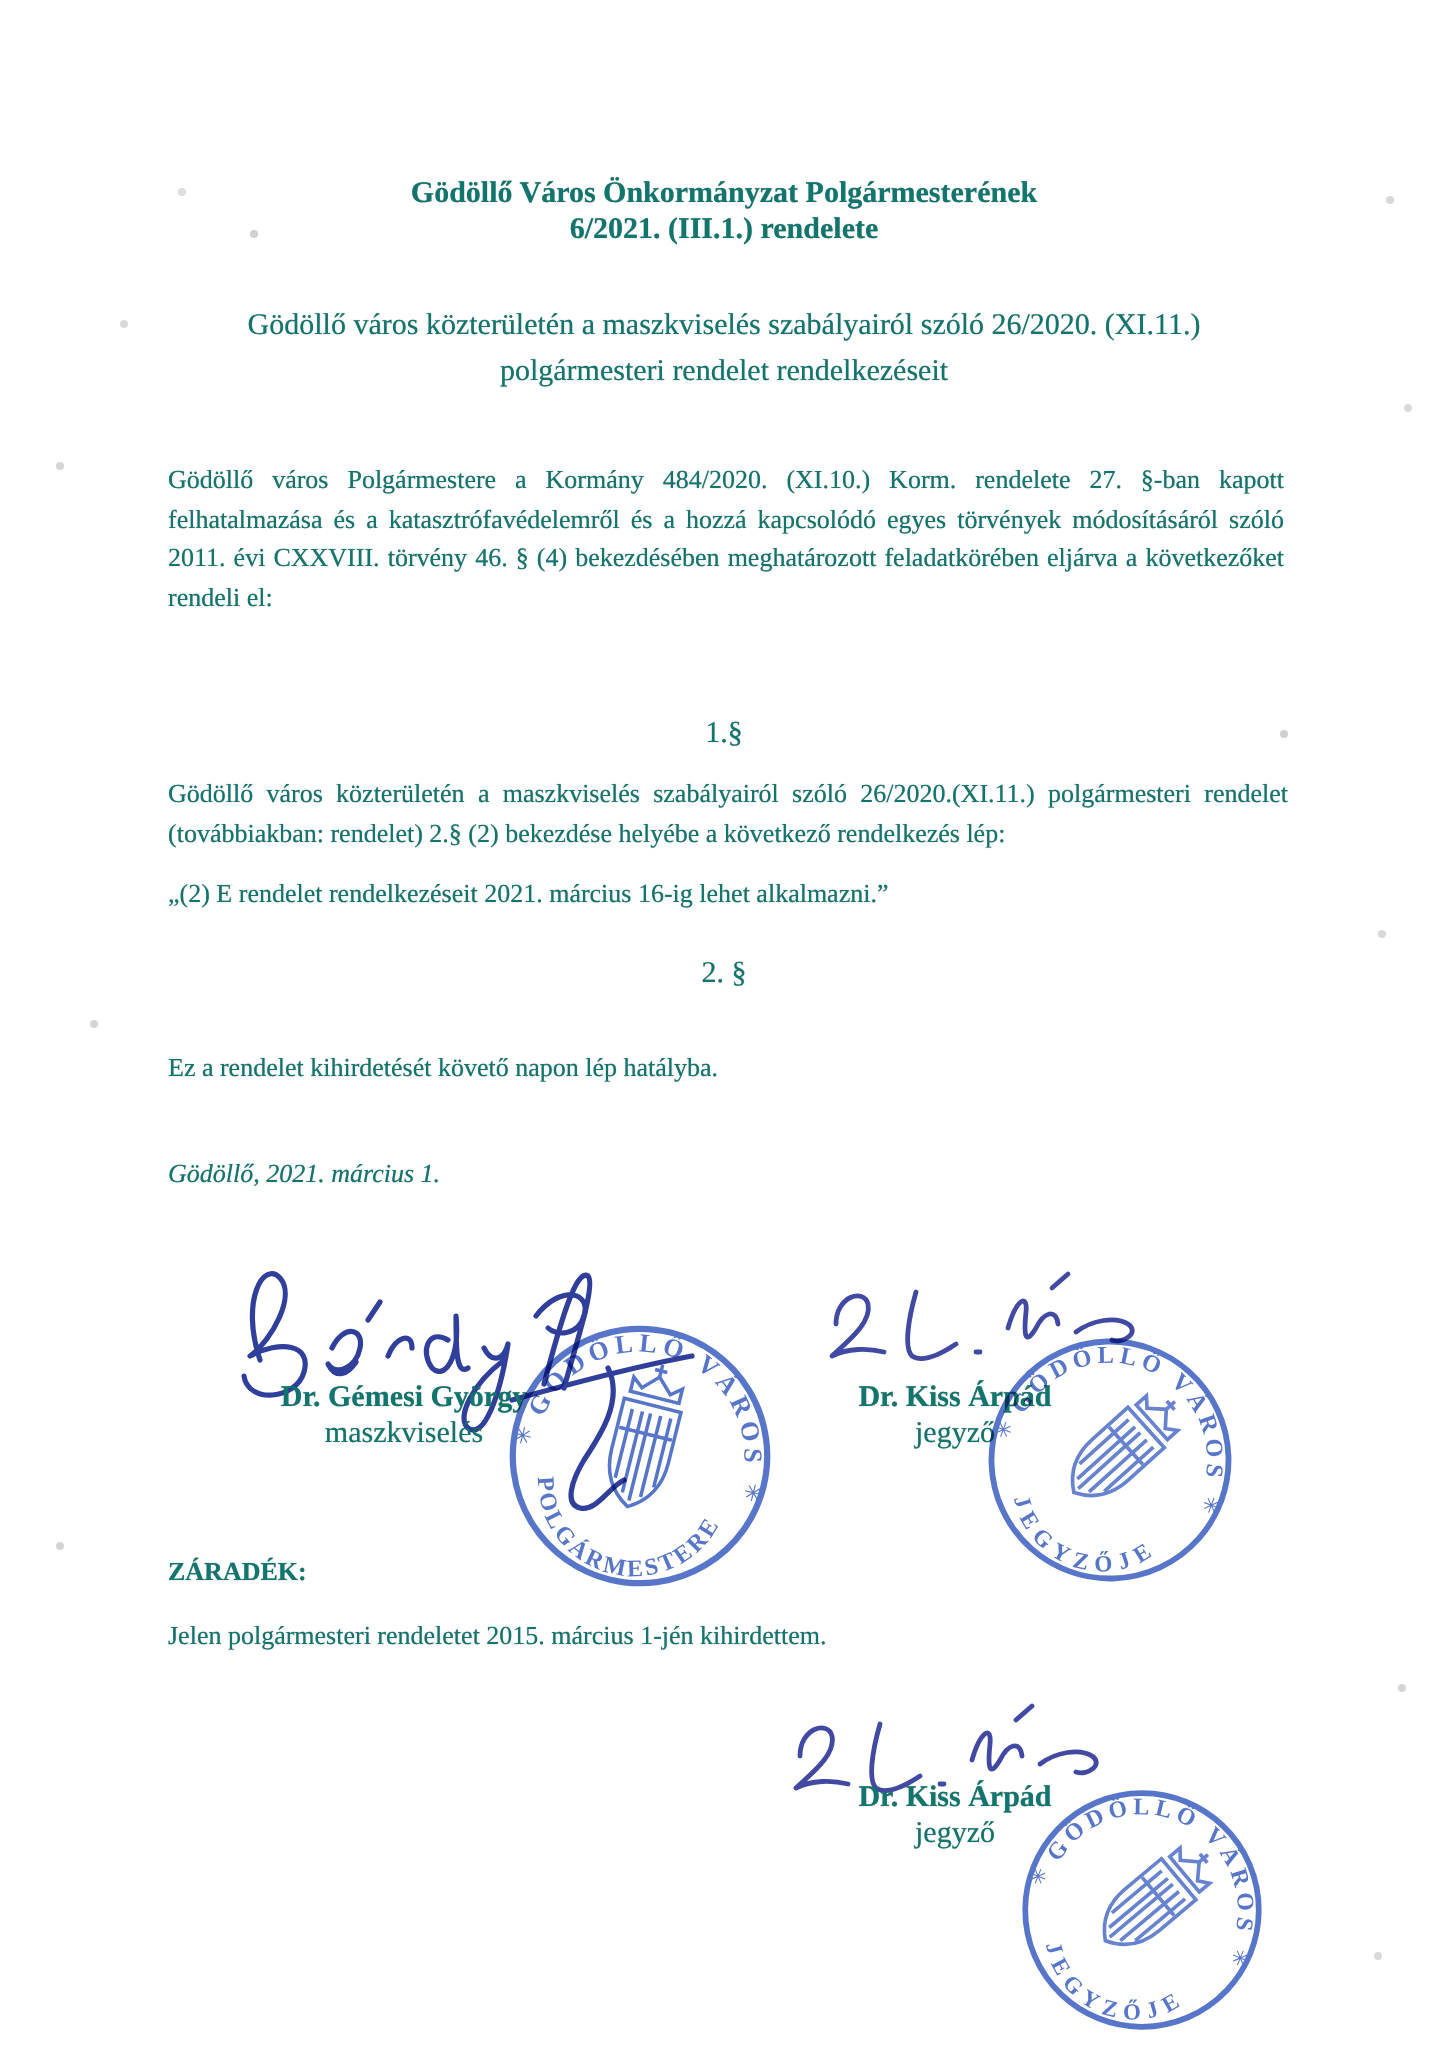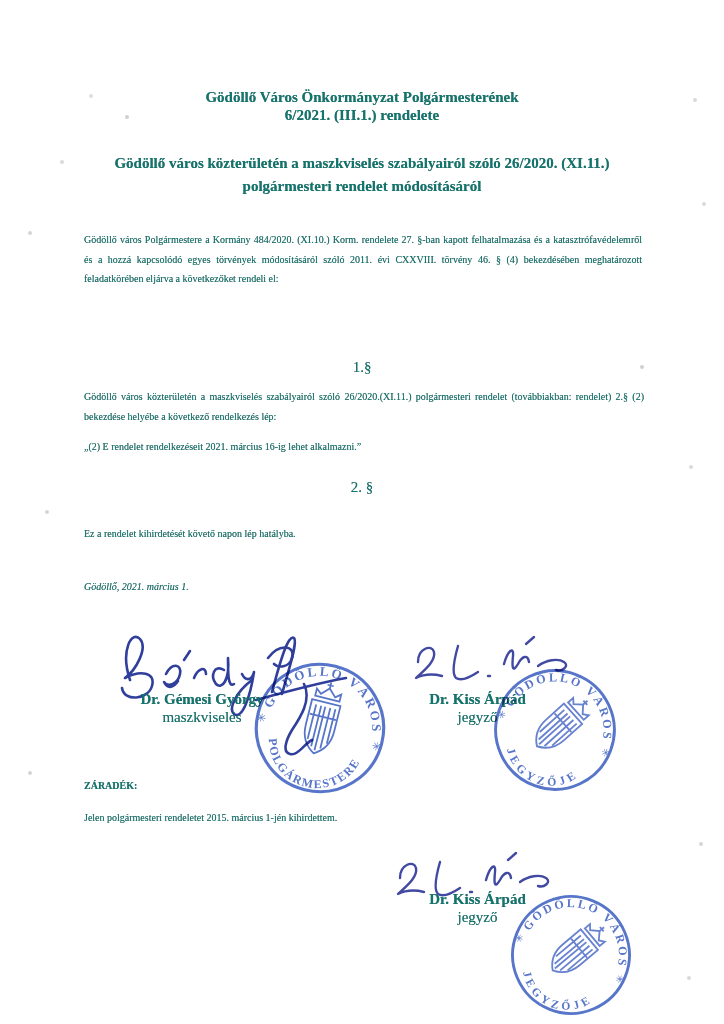--- a/index.html
+++ b/index.html
@@ -12,22 +12,22 @@
     overflow: hidden;
     font-family: "Liberation Serif", "DejaVu Serif", serif;
     color: #0f766e;
   }
   .doc-text { text-shadow: 0 0 0.5px rgba(40,40,40,0.55); }
   .abs { position: absolute; }
   .center { text-align: center; }
   .just { text-align: justify; }
   .bold { font-weight: bold; }
   .title-block { left: 0; width: 724px; font-size: 15px; font-weight: bold; line-height: 18px; }
-  .subtitle-block { left: 0; width: 724px; font-size: 15px; font-weight: bold; line-height: 23px; }
-  .body-par { font-size: 10px; line-height: 19.5px; }
+  .subtitle-block { left: 0; width: 724px; font-size: 15px; font-weight: normal; line-height: 23px; }
+  .body-par { font-size: 13px; line-height: 19.5px; }
   .sec-head { left: 0; width: 724px; font-size: 15px; text-align: center; }
   .name-block { text-align: center; font-size: 15px; line-height: 18px; }
   .name-block .sig-name { font-weight: bold; }
   .stamp { mix-blend-mode: multiply; opacity: 0.88; }
   .sig { mix-blend-mode: multiply; }
   .speckles {
     position: absolute; left: 0; top: 0; width: 2px; height: 2px;
     border-radius: 50%; background: transparent;
     box-shadow:
       126px 116px 0 1px rgba(150,150,150,.45),
@@ -52,21 +52,21 @@
 
   <div class="speckles"></div>
 
   <div class="abs title-block center doc-text" style="top:88px;">
     <div>Gödöllő Város Önkormányzat Polgármesterének</div>
     <div>6/2021. (III.1.) rendelete</div>
   </div>
 
   <div class="abs subtitle-block center doc-text" style="top:152px;">
     <div>Gödöllő város közterületén a maszkviselés szabályairól szóló 26/2020. (XI.11.)</div>
-    <div>polgármesteri rendelet módosításáról</div>
+    <div>polgármesteri rendelet rendelkezéseit</div>
   </div>
 
   <div class="abs body-par just doc-text" style="left:84px; top:230px; width:558px;">Gödöllő város Polgármestere a Kormány 484/2020. (XI.10.) Korm. rendelete 27. §-ban kapott felhatalmazása és a katasztrófavédelemről és a hozzá kapcsolódó egyes törvények módosításáról szóló 2011. évi CXXVIII. törvény 46. § (4) bekezdésében meghatározott feladatkörében eljárva a következőket rendeli el:</div>
 
   <div class="abs sec-head doc-text" style="top:359px;">1.§</div>
   <div class="abs body-par just doc-text" style="left:84px; top:387px; width:560px;">Gödöllő város közterületén a maszkviselés szabályairól szóló 26/2020.(XI.11.) polgármesteri rendelet (továbbiakban: rendelet) 2.§ (2) bekezdése helyébe a következő rendelkezés lép:</div>
   <div class="abs body-par doc-text" style="left:84px; top:437px; width:560px;">„(2) E rendelet rendelkezéseit 2021. március 16-ig lehet alkalmazni.”</div>
 
   <div class="abs sec-head doc-text" style="top:479px;">2. §</div>
   <div class="abs body-par doc-text" style="left:84px; top:524px; width:560px;">Ez a rendelet kihirdetését követő napon lép hatályba.</div>

